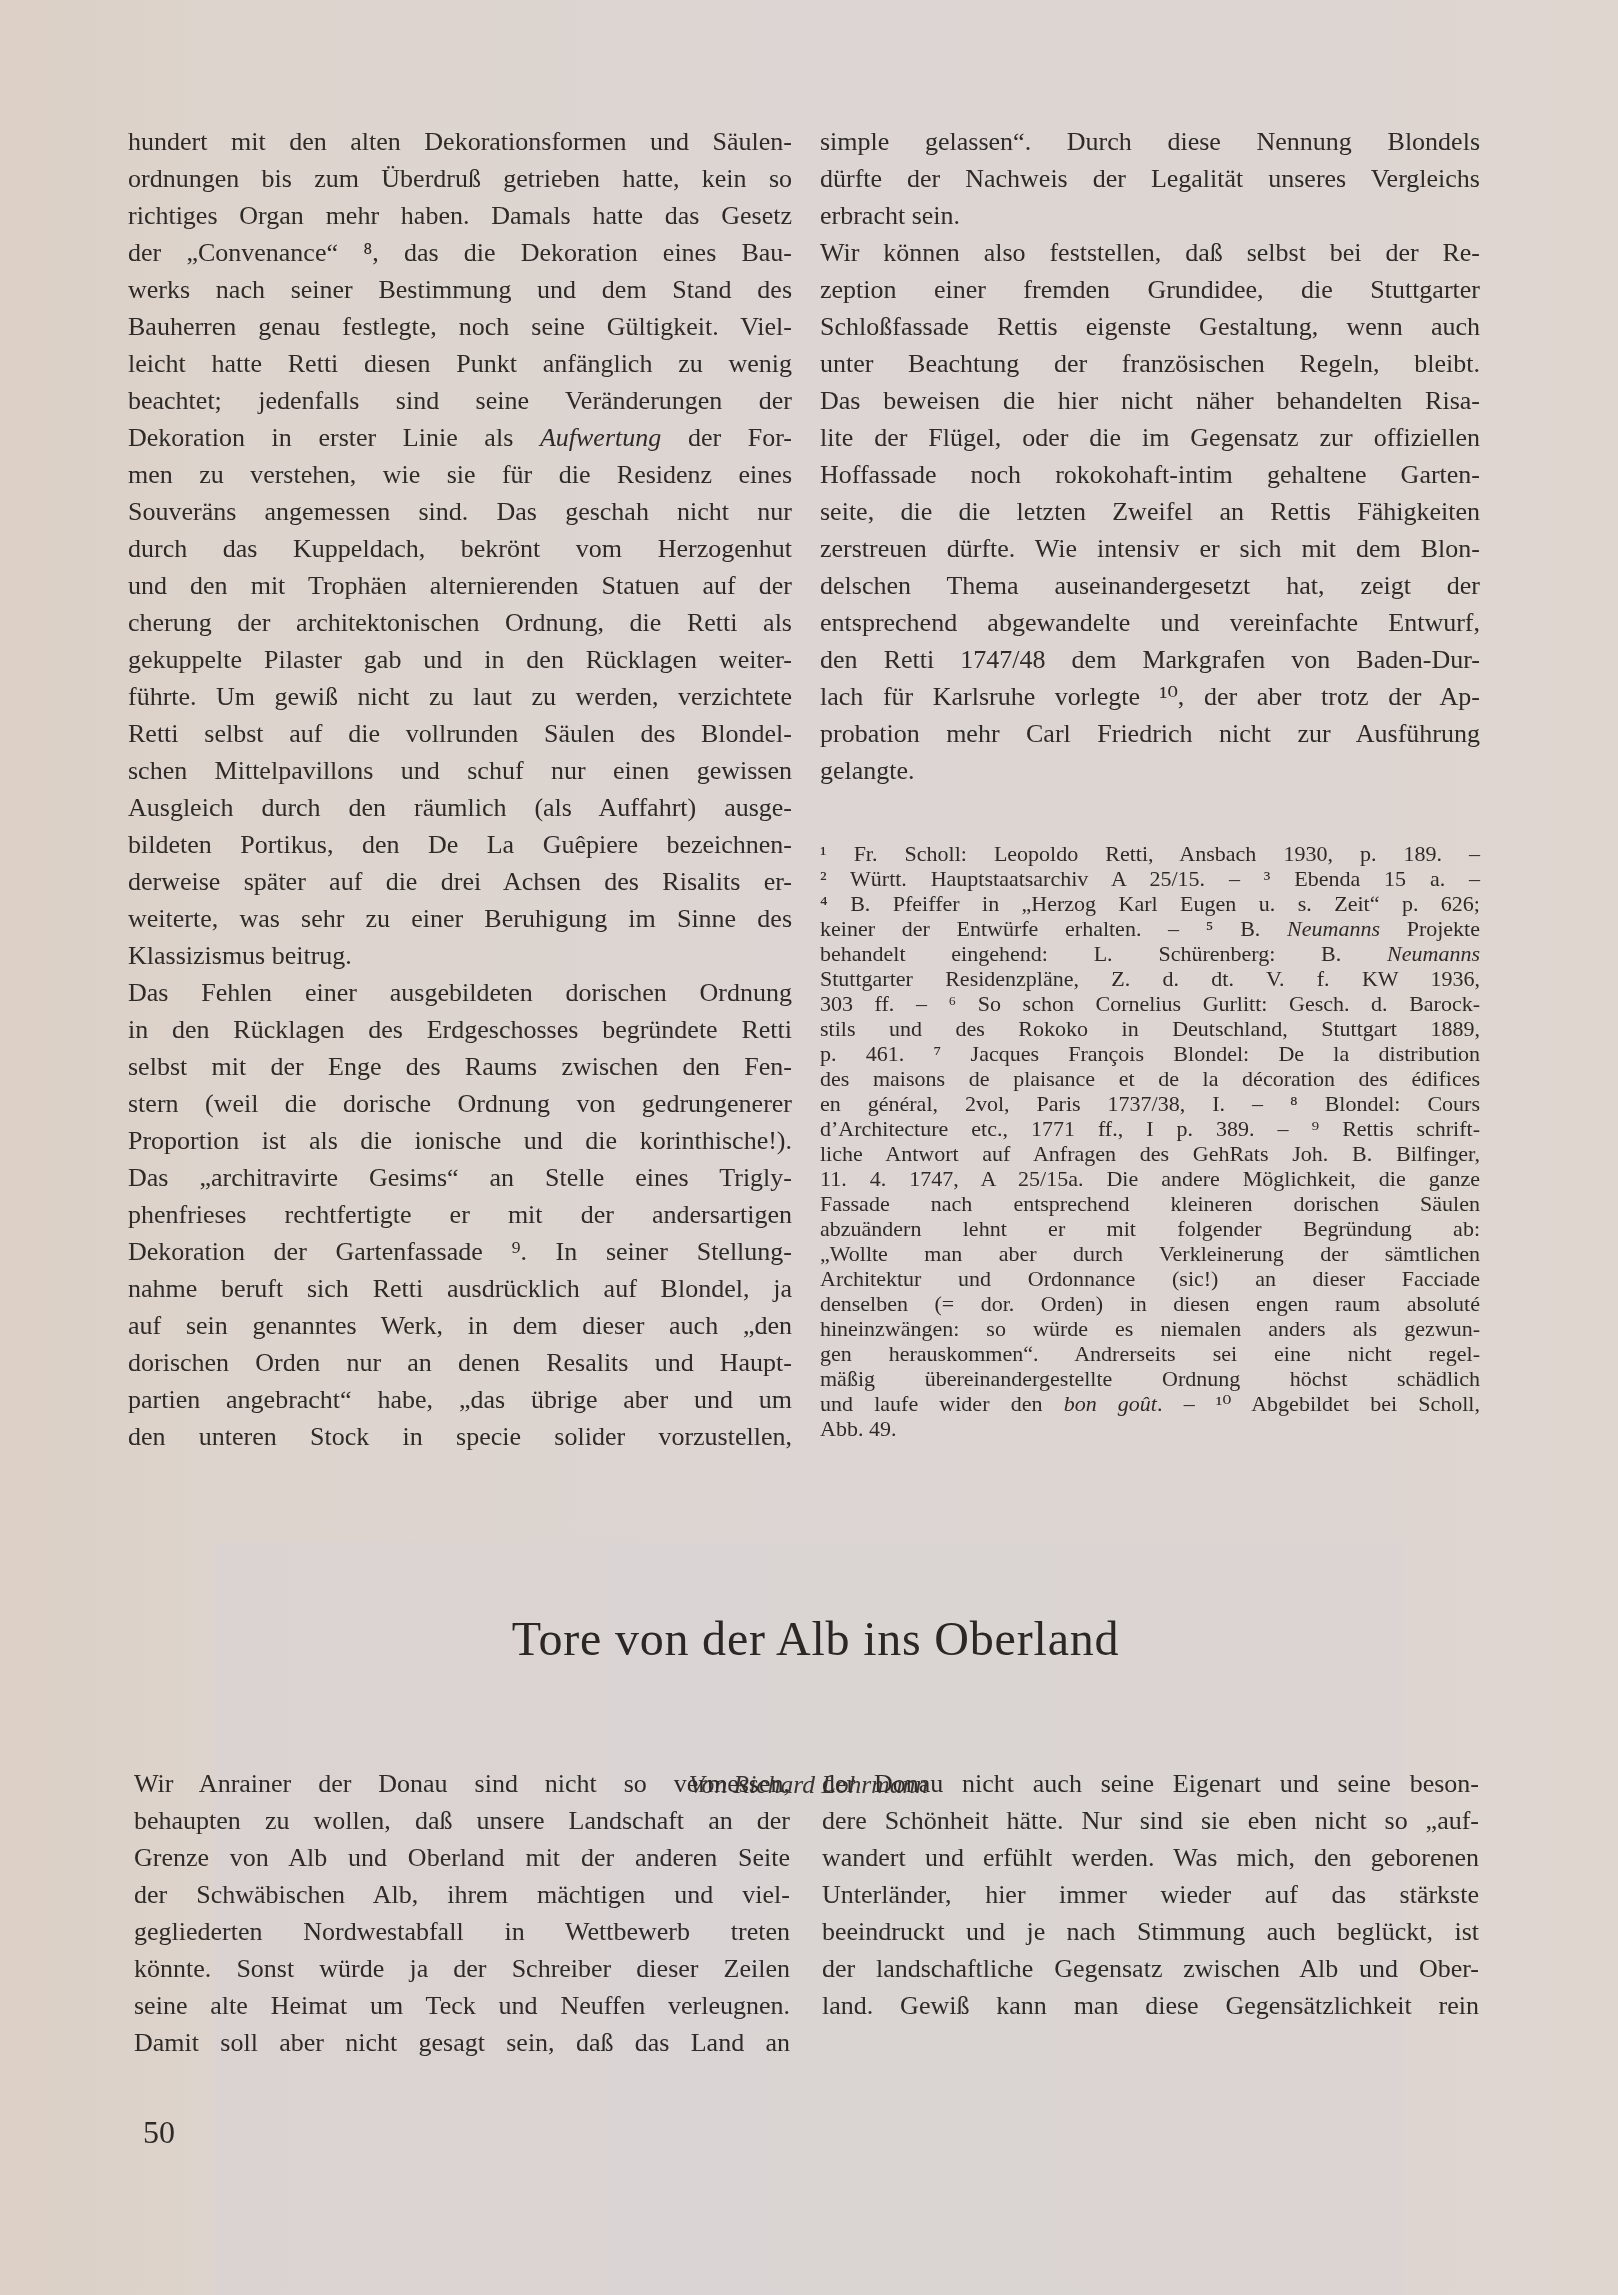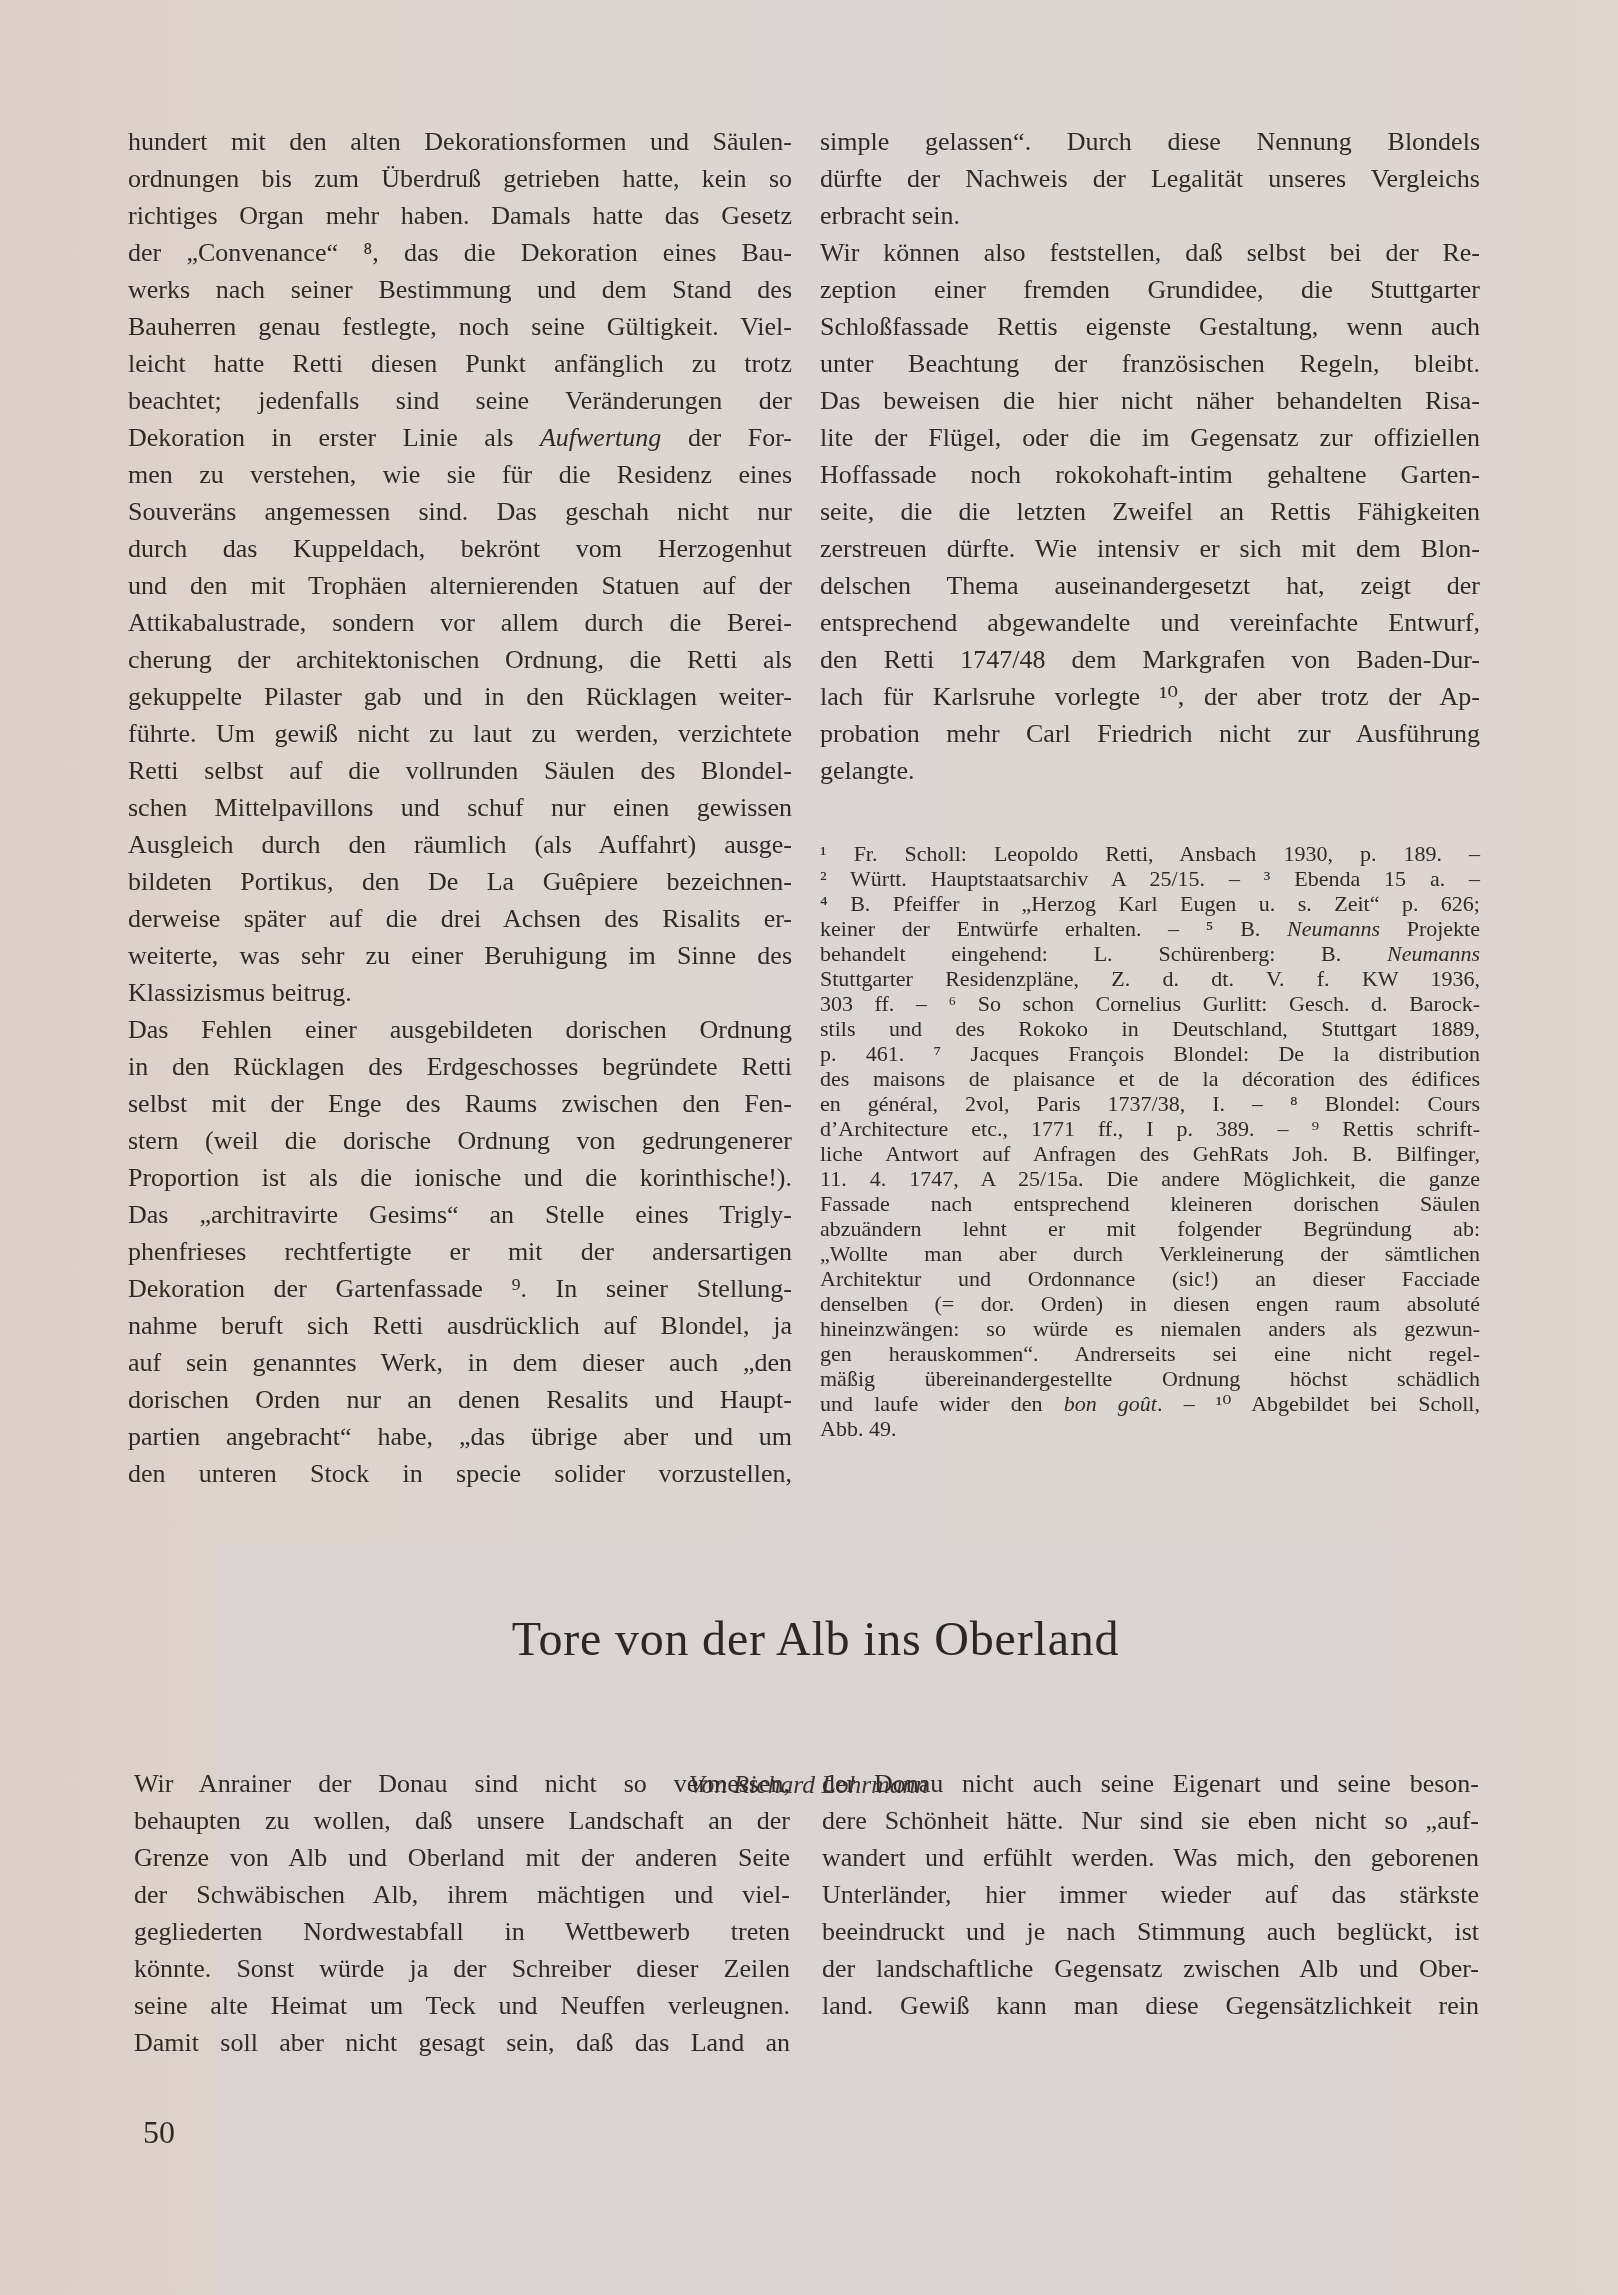--- a/index.html
+++ b/index.html
@@ -59,28 +59,27 @@
 <div class="page-tone"></div>
 <div class="title-panel"></div>
 
 <div class="col col-left-top">
   <span class="line">hundert mit den alten Dekorationsformen und Säulen-</span>
   <span class="line">ordnungen bis zum Überdruß getrieben hatte, kein so</span>
   <span class="line">richtiges Organ mehr haben. Damals hatte das Gesetz</span>
   <span class="line">der „Convenance“ ⁸, das die Dekoration eines Bau-</span>
   <span class="line">werks nach seiner Bestimmung und dem Stand des</span>
   <span class="line">Bauherren genau festlegte, noch seine Gültigkeit. Viel-</span>
-  <span class="line">leicht hatte Retti diesen Punkt anfänglich zu trotz</span>
+  <span class="line">leicht hatte Retti diesen Punkt anfänglich zu wenig</span>
   <span class="line">beachtet; jedenfalls sind seine Veränderungen der</span>
   <span class="line">Dekoration in erster Linie als <em>Aufwertung</em> der For-</span>
   <span class="line">men zu verstehen, wie sie für die Residenz eines</span>
   <span class="line">Souveräns angemessen sind. Das geschah nicht nur</span>
   <span class="line">durch das Kuppeldach, bekrönt vom Herzogenhut</span>
   <span class="line">und den mit Trophäen alternierenden Statuen auf der</span>
-  <span class="line">Attikabalustrade, sondern vor allem durch die Berei-</span>
   <span class="line">cherung der architektonischen Ordnung, die Retti als</span>
   <span class="line">gekuppelte Pilaster gab und in den Rücklagen weiter-</span>
   <span class="line">führte. Um gewiß nicht zu laut zu werden, verzichtete</span>
   <span class="line">Retti selbst auf die vollrunden Säulen des Blondel-</span>
   <span class="line">schen Mittelpavillons und schuf nur einen gewissen</span>
   <span class="line">Ausgleich durch den räumlich (als Auffahrt) ausge-</span>
   <span class="line">bildeten Portikus, den De La Guêpiere bezeichnen-</span>
   <span class="line">derweise später auf die drei Achsen des Risalits er-</span>
   <span class="line">weiterte, was sehr zu einer Beruhigung im Sinne des</span>
   <span class="line last">Klassizismus beitrug.</span>

